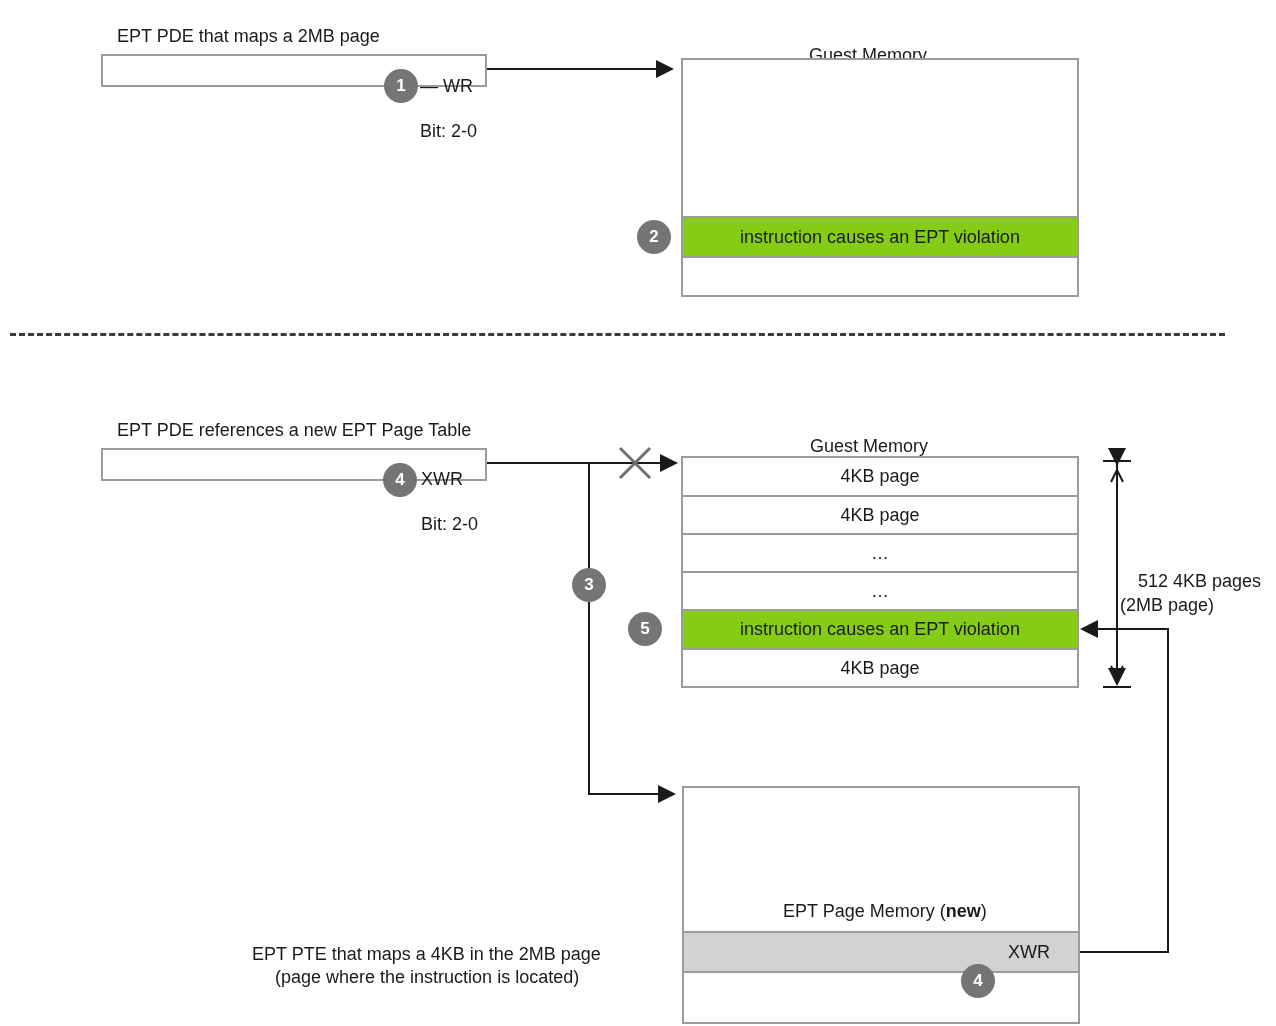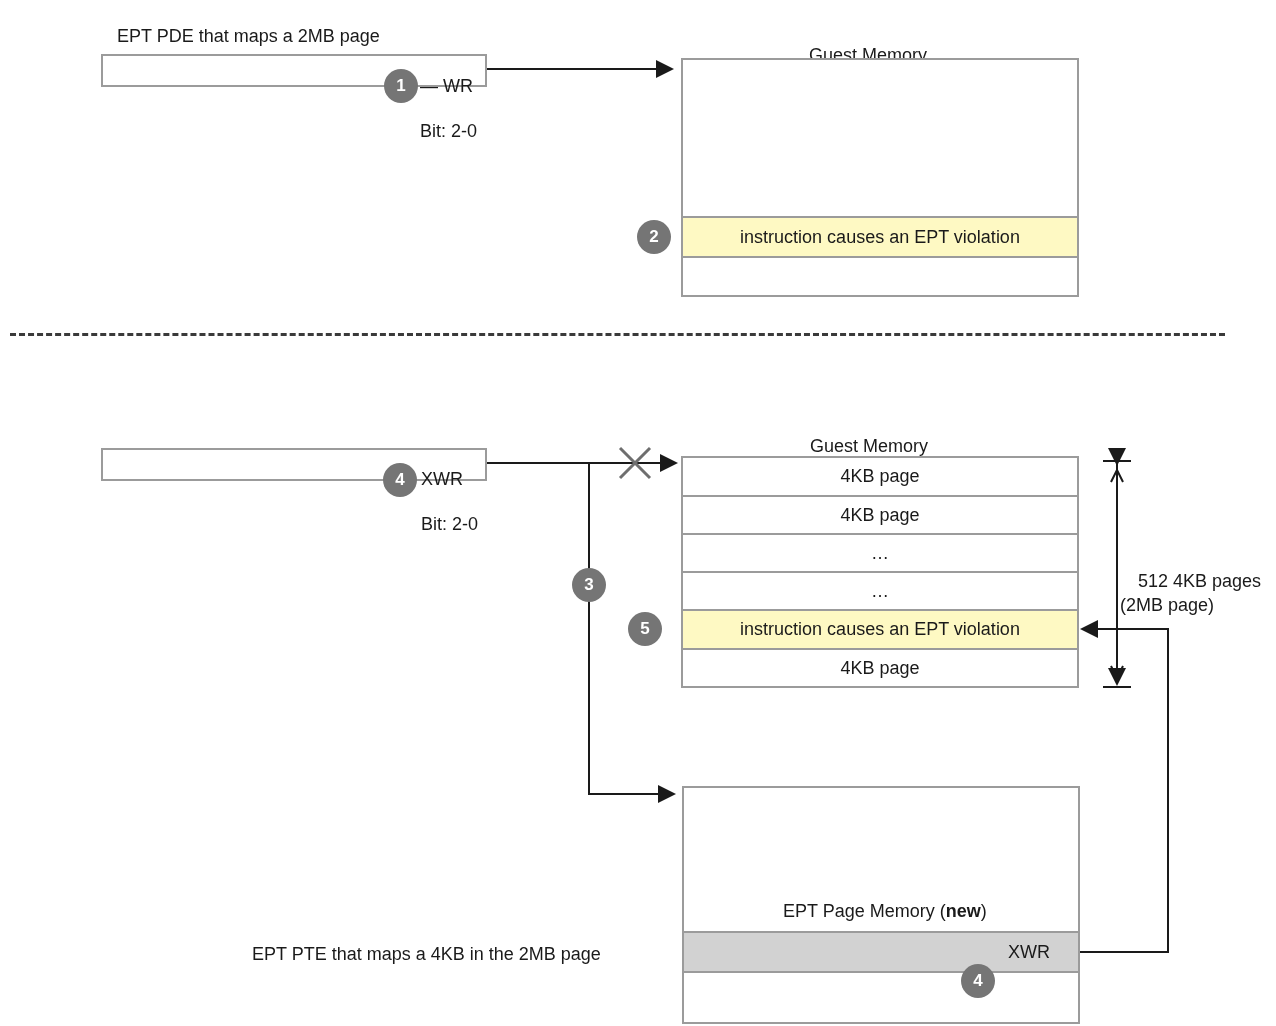--- a/index.html
+++ b/index.html
@@ -13,21 +13,21 @@
   svg.layer{position:absolute;left:0;top:0;width:1276px;height:1026px;pointer-events:none;}
 
   
   .txt{position:absolute;white-space:nowrap;line-height:1.25;margin-top:16px;}
   .t18{font-size:18px;}
   .ctr{text-align:center;}
 
   
   .box{position:absolute;border:2px solid #9b9b9b;background:#ffffff;box-sizing:border-box;}
   .cellrow{position:absolute;box-sizing:border-box;display:flex;align-items:center;justify-content:center;font-size:18px;}
-  .cyan{background:#fef9c3;}
+  .cyan{background:#84cc16;}
   .graybar{background:#d2d2d2;}
 
   
   .badge{
     position:absolute;width:34px;height:34px;border-radius:50%;
     background:#757575;color:#ffffff;font-size:17px;font-weight:bold;
     display:flex;align-items:center;justify-content:center;
     box-sizing:border-box;
   }
 
@@ -99,20 +99,21 @@
   <div class="cellrow cyan" style="left:683px;top:216px;width:394px;height:42px;border-top:2px solid #9b9b9b;border-bottom:2px solid #9b9b9b;">
     <span>instruction causes an EPT violation</span>
   </div>
 
   <div class="cellrow" style="left:683px;top:258px;width:394px;height:37px;"></div>
 
   <div class="badge" style="left:637px;top:220px;">2</div>
 
   <div class="sep" style="left:10px;top:333px;width:1215px;"></div>
 
+  <div class="txt t18" style="left:117px;top:403px;">EPT PDE  references a new EPT Page Table</div>
 
   <div class="box" style="left:101px;top:448px;width:386px;height:33px;"></div>
 
   <div class="txt t18" style="left:421px;top:452px;">XWR</div>
 
   <div class="badge" style="left:383px;top:463px;">4</div>
 
   <div class="txt t18" style="left:421px;top:497px;">Bit: 2-0</div>
 
   <div class="badge" style="left:572px;top:568px;">3</div>
@@ -151,14 +152,15 @@
     <span>EPT Page Memory (</span><b>new</b><span>)</span>
   </div>
 
   <div class="cellrow graybar" style="left:684px;top:931px;width:394px;height:42px;border-top:2px solid #9b9b9b;border-bottom:2px solid #9b9b9b;justify-content:flex-end;">
     <span style="margin-right:28px;">XWR</span>
   </div>
 
   <div class="badge" style="left:961px;top:964px;">4</div>
 
   <div class="txt t18 ctr" style="left:252px;top:927px;">EPT PTE that maps a 4KB in the 2MB page</div>
+  <div class="txt t18 ctr" style="left:275px;top:950px;">(page where the instruction is located)</div>
 
 </div>
 
 </body></html>

